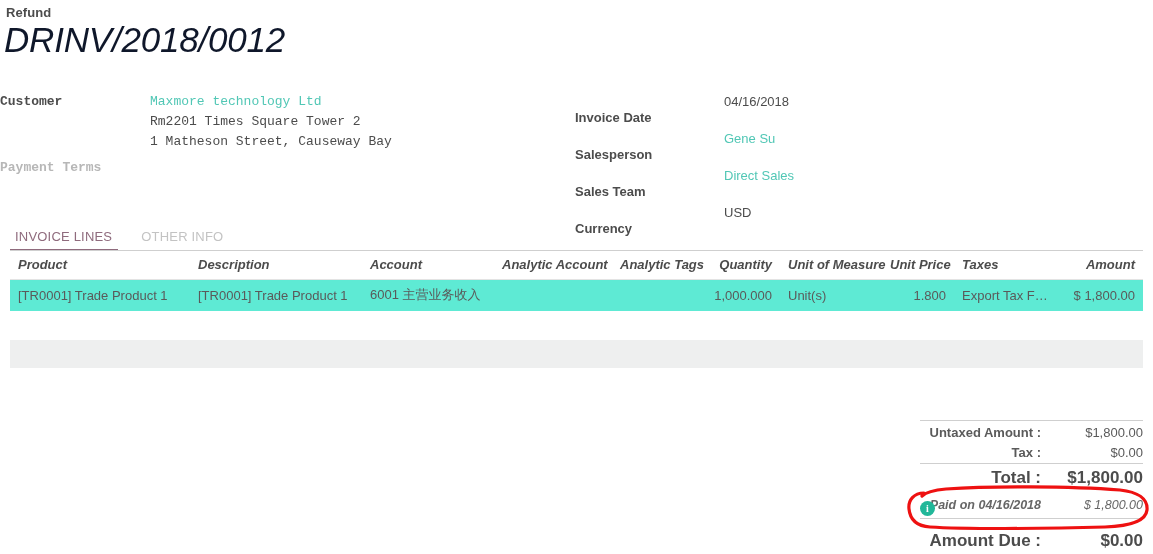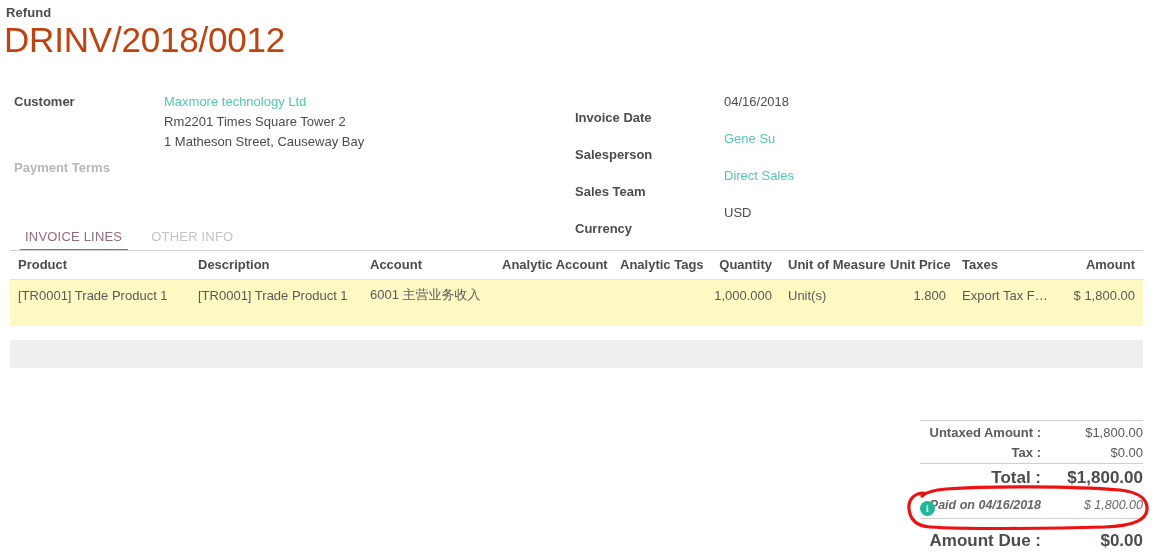--- a/index.html
+++ b/index.html
@@ -29,31 +29,33 @@
     font-size: 13px;
     font-weight: bold;
     color: #4c4c4c;
     letter-spacing: .1px;
   }
   .doc-title {
     position: absolute;
     left: 4px; top: 19px;
     font-size: 35px;
     font-weight: normal;
-    color: #c2410c;
+    color: #0f172a;
     letter-spacing: -.2px;
     line-height: 42px;
     white-space: nowrap;
+    font-style: italic;
   }
 
   
   .field-col-left {
     position: absolute;
-    left: 14px; top: 92px;
+    left: 0; top: 92px;
     width: 520px;
+    font-family: Liberation Mono, monospace;
   }
   .field-col-right {
     position: absolute;
     left: 575px; top: 92px;
     width: 520px;
   }
   .field-row {
     display: flex;
     align-items: flex-start;
     margin-bottom: 1px;
@@ -75,21 +77,21 @@
     color: #4c4c4c;
   }
   .field-value.link {
     color: #51c7b5;
   }
   .addr-line { line-height: 20px; color: #4c4c4c; font-size: 13px; }
 
   
   .tabs {
     position: absolute;
-    left: 20px; top: 229px;
+    left: 10px; top: 229px;
     width: 1133px;
     height: 22px;
     display: flex;
     align-items: flex-start;
   }
   .tab {
     font-size: 13px;
     letter-spacing: .2px;
     padding: 0 0 5px 5px;
     margin-right: 18px;
@@ -114,27 +116,28 @@
     table-layout: fixed;
   }
   .lines-table thead th {
     font-size: 13px;
     font-weight: bold;
     color: #4c4c4c;
     padding: 6px 8px 7px 8px;
     border-top: 1px solid #cfcfcf;
     text-align: left;
     white-space: nowrap;
+    font-style: italic;
   }
   .lines-table thead th.num { text-align: right; }
   .lines-table tbody td {
     font-size: 13px;
     color: #5a5a5a;
-    padding: 6px 8px 22px 8px;
-    background: #fef9c3;
+    padding: 6px 8px 7px 8px;
+    background: #5eead4;
     border-top: 1px solid #e3e3e3;
     white-space: nowrap;
     overflow: hidden;
     text-overflow: ellipsis;
   }
   .lines-table tbody td.num { text-align: right; }
   .filler-band {
     position: absolute;
     left: 10px; top: 340px;
     width: 1133px;

